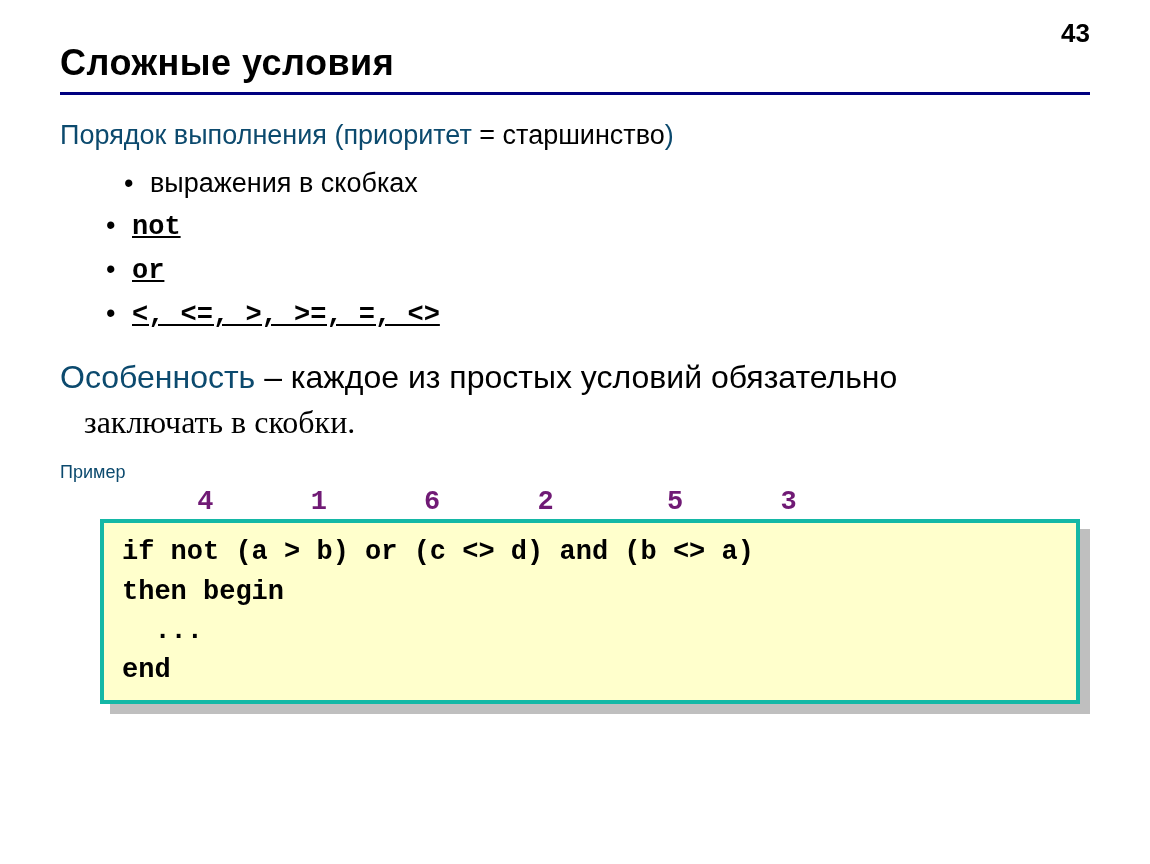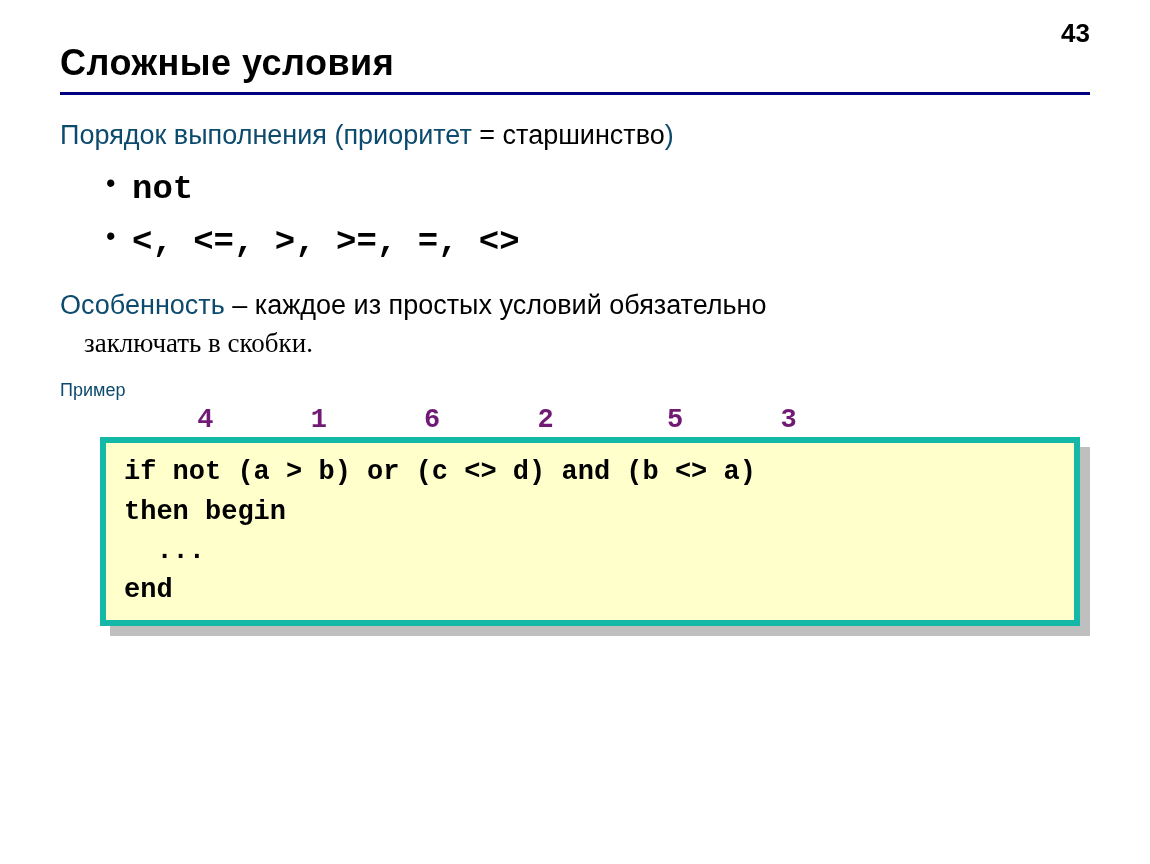--- a/index.html
+++ b/index.html
@@ -59,24 +59,25 @@
     position: absolute;
     left: 46px;
     top: 0;
     font-size: 27px;
   }
   .bullets li.first-indent { padding-left: 90px; }
   .bullets li.first-indent::before { left: 64px; }
   .mono {
     font-family: "Courier New", Courier, monospace;
     font-weight: bold;
-    font-size: 34px;
+    font-size: 27px;
+    text-decoration: underline;
   }
   .feature-block {
-    font-size: 27px;
+    font-size: 32px;
     line-height: 1.4;
     margin: 14px 0 18px 0;
   }
   .feature-block .cont {
     display: block;
     padding-left: 24px;
     font-family: Liberation Serif, serif;
   }
   .example-label {
     font-size: 18px;
@@ -100,21 +101,21 @@
     position: absolute;
     top: 10px;
     left: 10px;
     right: -10px;
     bottom: -10px;
     background: #bfbfbf;
   }
   .code-box {
     position: relative;
     background: #ffffcc;
-    border: 6px solid #14b8a6;
+    border: 4px solid #14b8a6;
     padding: 10px 18px 10px 18px;
     font-family: "Courier New", Courier, monospace;
     font-weight: bold;
     font-size: 27px;
     line-height: 1.45;
     white-space: pre;
   }
 </style>
 </head>
 <body>
@@ -124,21 +125,23 @@
   <div class="pagenum">43</div>
 
   <div class="title">Сложные условия</div>
   <hr class="rule">
 
   <div class="section-line">
     <span class="blue">Порядок выполнения (приоритет</span><span> = </span><span>старшинство</span><span class="blue">)</span>
   </div>
 
   <ul class="bullets">
+    <li class="first-indent"><span>выражения в скобках</span></li>
     <li><span class="mono">not</span></li>
+    <li><span class="mono">or</span></li>
     <li><span class="mono">&lt;, &lt;=, &gt;, &gt;=, =, &lt;&gt;</span></li>
   </ul>
 
   <div class="feature-block">
     <span class="blue">Особенность</span><span> – </span><span>каждое из простых условий обязательно</span>
     <span class="cont">заключать в скобки.</span>
   </div>
 
   <div class="example-label blue">Пример</div>
 

